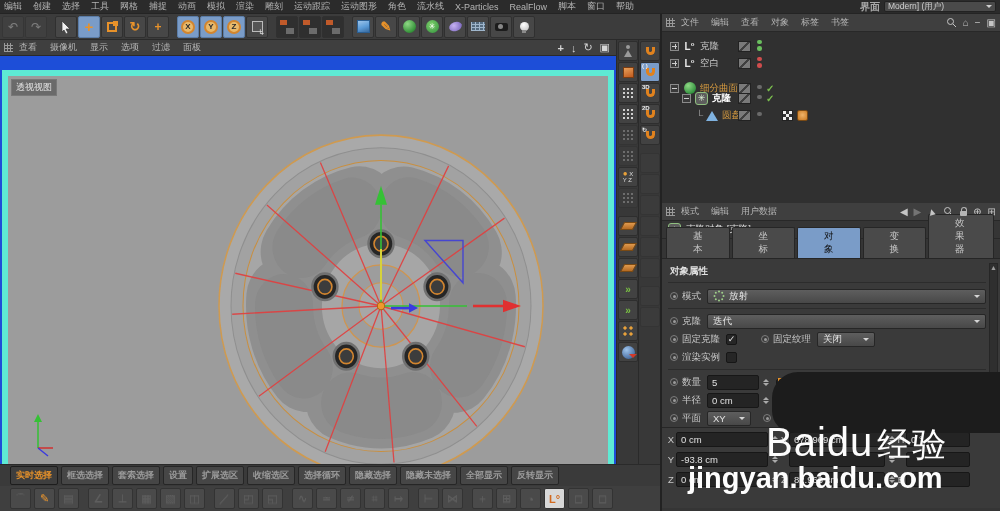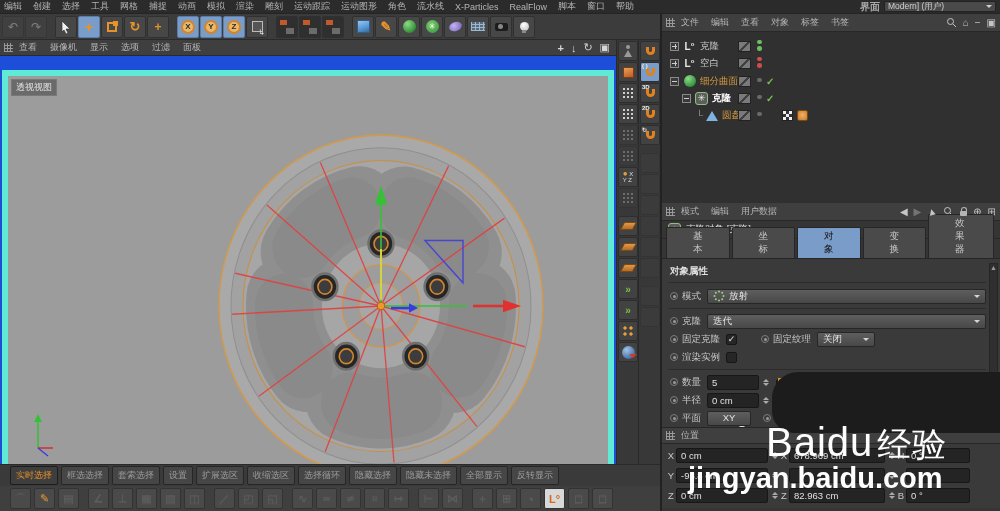--- a/index.html
+++ b/index.html
@@ -57,21 +57,21 @@
   .vplabel{position:absolute;left:3px;top:3px;background:rgba(90,90,90,.75);border:1px solid #787878;
     color:#e2e2e2;font-size:9px;padding:1px 4px;z-index:5;}
   .grid-ic{width:9px;height:9px;margin-right:6px;
     background-image:repeating-linear-gradient(0deg,#9a9a9a 0 1px,transparent 1px 3px),
                      repeating-linear-gradient(90deg,#9a9a9a 0 1px,transparent 1px 3px);}
 
   
   .selbar{position:absolute;left:0;top:464px;width:660px;height:22px;background:#3a3a3a;
     display:flex;align-items:center;padding-left:10px;border-top:1px solid #2a2a2a;}
   .selbtn{background:#464646;border:1px solid #262626;border-radius:2px;color:#9b9b9b;
-    font-size:9px;padding:2px 5px;margin-right:3px;white-space:nowrap;}
+    font-size:9px;padding:2px 5px;margin-right:3px;white-space:nowrap;font-weight:bold;}
   .selbtn.active{color:#e8922a;background:#3e3e3e;border-color:#1d1d1d;}
   .botbar{position:absolute;left:0;top:486px;width:660px;height:25px;background:#3f3f3f;
     display:flex;align-items:center;padding-left:10px;}
   .btile{width:21px;height:21px;background:#4a4a4a;border:1px solid #333;border-radius:2px;margin-right:3px;
     display:flex;align-items:center;justify-content:center;font-size:11px;color:#5e5e5e;
     text-shadow:0 1px 0 rgba(255,255,255,.07);}
   .btile.orange{color:#e8922a;}
   .btile.white{background:#d8d8d8;color:#d2691e;font-weight:bold;}
   .bgap{width:6px;}
 
@@ -542,21 +542,21 @@
         <span class="oicon">
             <span class="ic-null">L<sup>o</sup></span>
           </span>
         <span class="tname t-gray">空白</span>
         <span class="layerchip"></span>
         <span class="dots">
             <span class="dot d-red"></span>
             <span class="dot d-red"></span>
           </span>
       </div>
-      <div class="trow" style="top:41px;align-items:center;">
+      <div class="trow" style="top:48px;align-items:center;">
         <span style="width:8px;"></span>
           <span class="exp"></span>
         <span class="oicon">
             <span class="ic-sds"></span>
           </span>
         <span class="tname t-orange">细分曲面</span>
         <span class="layerchip"></span>
         <span class="dots">
             <span class="dot d-grey"></span>
           </span>
@@ -702,39 +702,35 @@
             <i class="up"></i>
             <i class="dn"></i>
           </span>
         <div class="sld">
             <span class="tick"></span>
           </div>
       </div>
       <div class="arow">
         <span class="pr"></span>
         <span class="albl">平面</span>
-        <div class="dd" style="width:44px;flex-direction:column;">
+        <div class="dd" style="width:44px;">
           <span>XY</span>
             <span class="caret"></span>
         </div>
         <span style="width:10px;"></span>
         <span class="pr"></span>
         <span class="albl">对齐</span>
       </div>
       <div class="scroll">
           <span>▲</span>
           <span>▼</span>
         </div>
     </div>
 
     <div class="coords">
-      <div class="pmenu" style="height:16px;">
-        <span class="grid-ic"></span>
-        <span class="mi">位置</span>
-      </div>
       <div class="crow">
         <span class="clbl">X</span>
         <div class="cfld w1">
             <span>0 cm</span>
           </div>
         <span class="stp">
             <i class="up"></i>
             <i class="dn"></i>
           </span>
         <span class="clbl">X</span>

